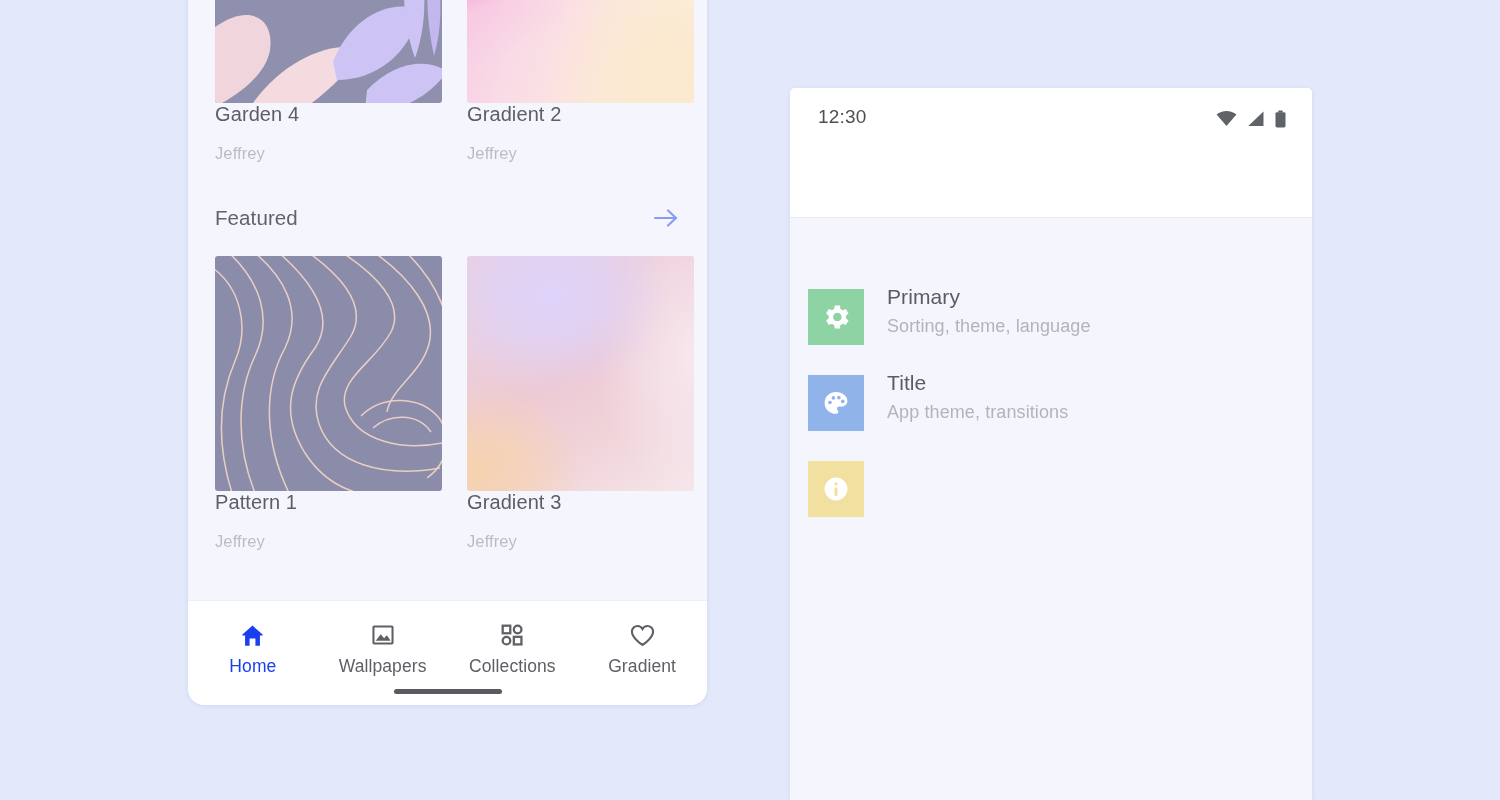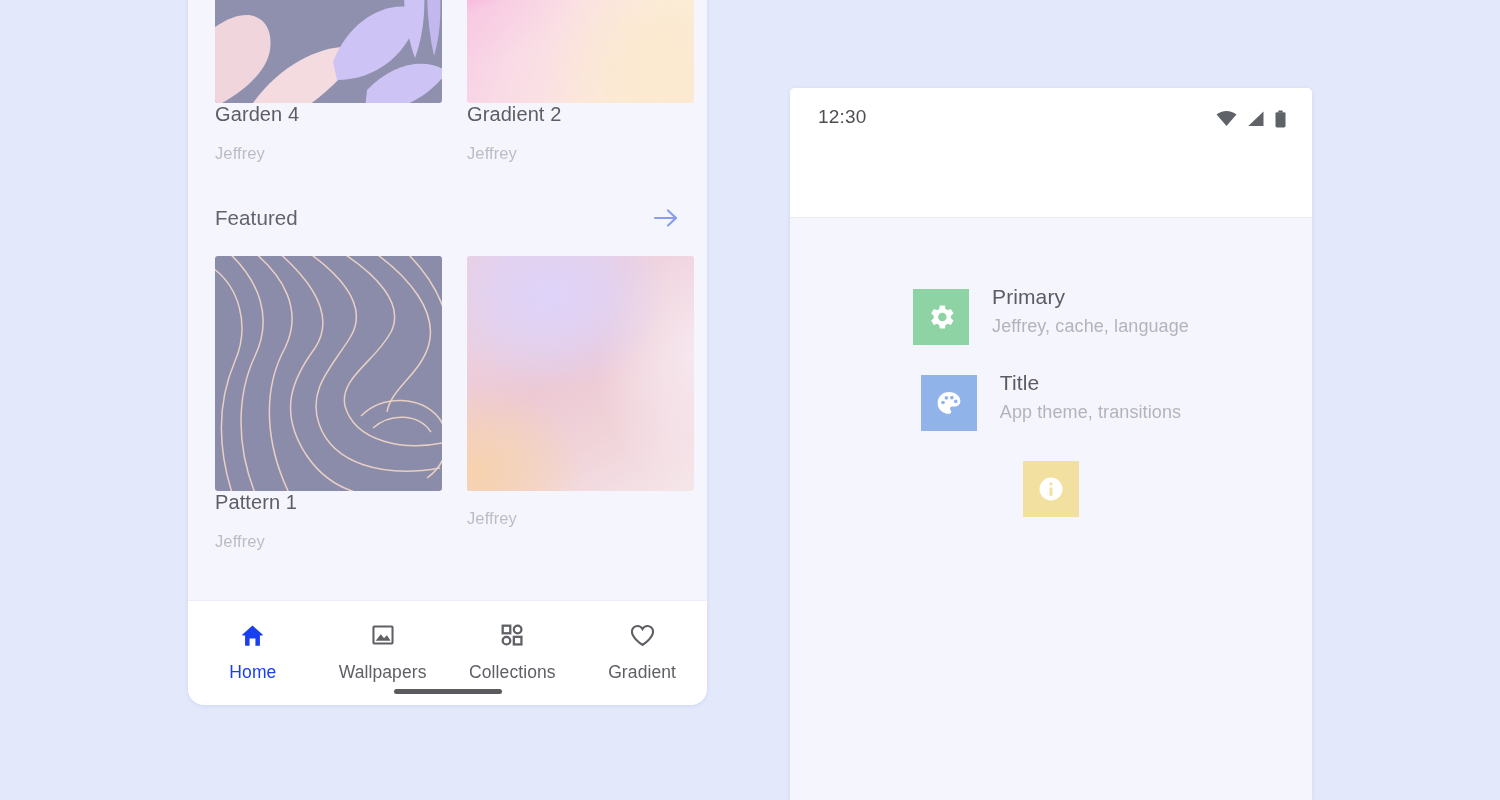--- a/index.html
+++ b/index.html
@@ -123,21 +123,21 @@
     align-items: flex-start;
     justify-content: center;
     gap: 0;
     padding-top: 20px;
   }
   .nav-item {
     width: 130px;
     display: flex;
     flex-direction: column;
     align-items: center;
-    gap: 13px;
+    gap: 7px;
     cursor: pointer;
   }
   .nav-icon { height: 28px; display:flex; align-items:center; justify-content:center; }
   .nav-label { font-size: 17.5px; color: #5f6066; letter-spacing:.1px; }
   .nav-item.active .nav-label { color: #1a3ff0; }
   #home-indicator {
     position: absolute;
     left: 50%;
     transform: translateX(-50%);
     bottom: 11px;
@@ -168,21 +168,20 @@
     left: 0; right: 0;
     top: 195px;
   }
   .set-item {
     display: flex;
     align-items: flex-start;
     gap: 23px;
     padding: 0 18px;
     height: 86px;
     cursor: pointer;
-    justify-content: center;
   }
   .set-tile {
     width: 56px; height: 56px;
     flex: 0 0 56px;
     display:flex; align-items:center; justify-content:center;
     margin-top: 6px;
   }
   .set-text { padding-top: 2px; }
   .set-title { font-size: 21px; color: #5b5b63; letter-spacing:.1px; }
   .set-sub { font-size: 18px; color: #b3b3bd; margin-top: 7px; letter-spacing:.1px; }
@@ -270,20 +269,21 @@
           </div>
         </div>
         <div class="wall-title">Pattern 1</div>
         <div class="wall-author">Jeffrey</div>
       </div>
 
       <div class="wall-cell">
         <div class="thumb thumb-sq">
           <div class="art-grad3"></div>
         </div>
+        <div class="wall-title">Gradient 3</div>
         <div class="wall-author">Jeffrey</div>
       </div>
 
     </div>
 
   </div>
 
   <div id="bottom-nav">
     <div id="nav-items">
 
@@ -340,21 +340,21 @@
     <div id="settings-list">
 
       <div class="set-item">
         <span class="set-tile" style="background:#8ed3a4">
           <svg width="32" height="32" viewBox="0 0 24 24" fill="#ffffff">
             <path d="M19.4 13 a7.4 7.4 0 0 0 0-2 l2-1.6 -2-3.4 -2.4 1 a7.6 7.6 0 0 0 -1.7-1 L15 3.4 h-4 l-.3 2.6 a7.6 7.6 0 0 0 -1.7 1 L6.6 6 l-2 3.4 2 1.6 a7.4 7.4 0 0 0 0 2 l-2 1.6 2 3.4 2.4-1 a7.6 7.6 0 0 0 1.7 1 L11 20.6 h4 l.3-2.6 a7.6 7.6 0 0 0 1.7-1 l2.4 1 2-3.4 Z M13 15.2 a3.2 3.2 0 1 1 0-6.4 3.2 3.2 0 0 1 0 6.4 Z"></path>
           </svg>
         </span>
         <span class="set-text">
           <span class="set-title" style="display:block">Primary</span>
-          <span class="set-sub" style="display:block">Jeffrey, cache, language</span>
+          <span class="set-sub" style="display:block">Sorting, theme, language</span>
         </span>
       </div>
 
       <div class="set-item">
         <span class="set-tile" style="background:#90b4ea">
           <svg width="30" height="30" viewBox="0 0 24 24" fill="#ffffff">
             <path d="M12 3.2 C 6.9 3.2, 2.9 7, 2.9 11.9 C 2.9 16.8, 6.9 20.6, 12 20.6 C 13 20.6, 13.8 19.9, 13.8 18.9 C 13.8 18.4, 13.6 18, 13.3 17.7 C 13 17.4, 12.8 17, 12.8 16.5 C 12.8 15.5, 13.6 14.8, 14.6 14.8 L 16.6 14.8 C 19.2 14.8, 21.1 12.9, 21.1 10.4 C 21.1 6.4, 17 3.2, 12 3.2 Z"></path>
             <circle cx="7.2" cy="11.6" r="1.45" fill="#90b4ea"></circle>
             <circle cx="9.9" cy="7.9" r="1.45" fill="#90b4ea"></circle>
             <circle cx="14.3" cy="7.7" r="1.45" fill="#90b4ea"></circle>

